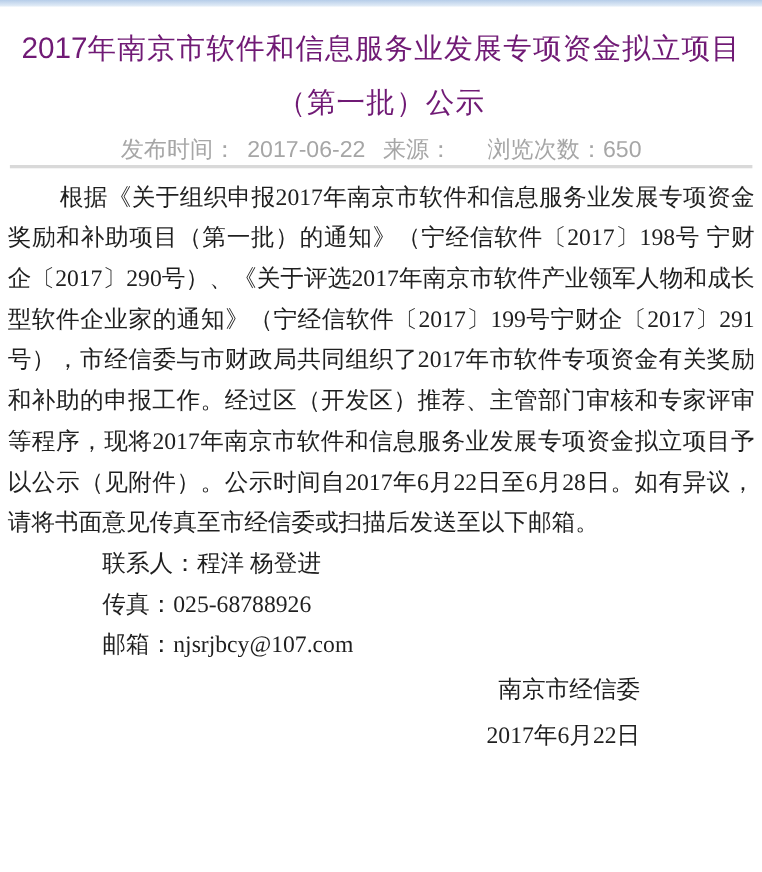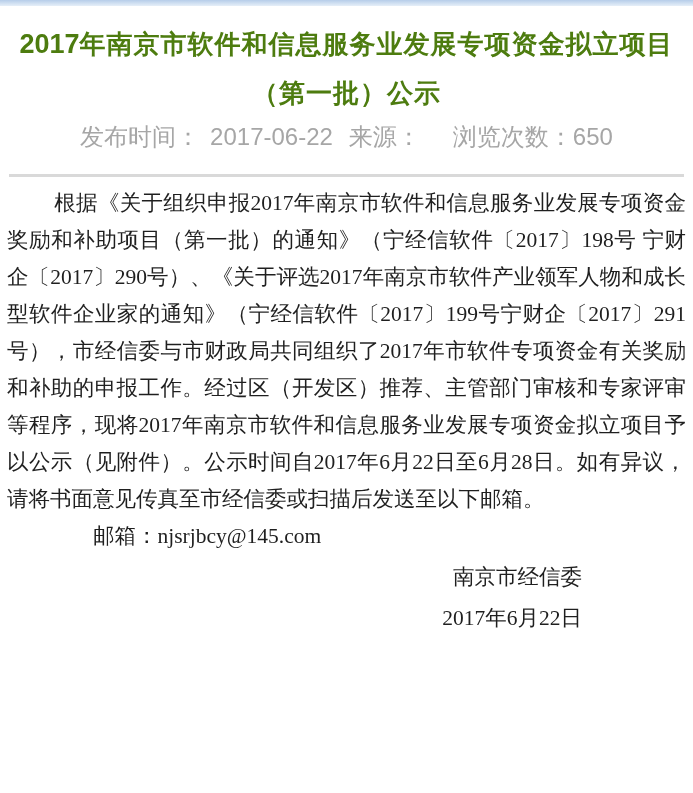--- a/index.html
+++ b/index.html
@@ -18,38 +18,38 @@
   }
   .top-strip {
     height: 6px;
     background: linear-gradient(#b6cde9, #e6eff8);
   }
   .title {
     margin: 14px 16px 0 16px;
     text-align: center;
     font-size: 26px;
     line-height: 49px;
-    font-weight: bold;
-    color: #4d7c0f;
+    font-weight: normal;
+    color: #701a75;
     font-family: "Liberation Serif", "DejaVu Serif", serif;
     letter-spacing: 1px;
   }
   .title .year {
     font-family: "Liberation Sans", "DejaVu Sans", sans-serif;
     font-size: 27px;
     letter-spacing: 0;
   }
   .meta {
     margin-top: 6px;
     text-align: center;
     color: #a6a6a6;
     font-family: "Liberation Sans", "DejaVu Sans", sans-serif;
-    font-size: 24px;
+    font-size: 21px;
     line-height: 26px;
-    padding-bottom: 24px;
+    padding-bottom: 0;
     white-space: nowrap;
   }
   .meta .m-date { margin-left: 10px; }
   .meta .m-src  { margin-left: 16px; }
   .meta .m-views-label { margin-left: 32px; }
   .divider {
     border: none;
     border-top: 3px solid #d9d9d9;
     margin: 0 9px;
     height: 0;
@@ -91,18 +91,20 @@
   </h1>
 
   <div class="meta">
     <span>发布时间：</span><span class="m-date">2017-06-22</span><span class="m-src">来源：</span><span class="m-views-label">浏览次数：</span><span>650</span>
   </div>
 
   <hr class="divider">
 
   <div class="body">
     <p class="para">根据《关于组织申报2017年南京市软件和信息服务业发展专项资金奖励和补助项目（第一批）的通知》（宁经信软件〔2017〕198号 宁财企〔2017〕290号）、《关于评选2017年南京市软件产业领军人物和成长型软件企业家的通知》（宁经信软件〔2017〕199号宁财企〔2017〕291号），市经信委与市财政局共同组织了2017年市软件专项资金有关奖励和补助的申报工作。经过区（开发区）推荐、主管部门审核和专家评审等程序，现将2017年南京市软件和信息服务业发展专项资金拟立项目予以公示（见附件）。公示时间自2017年6月22日至6月28日。如有异议，请将书面意见传真至市经信委或扫描后发送至以下邮箱。</p>
-    <p class="contact">邮箱：njsrjbcy@145.com</p>
+    <p class="contact">联系人：程洋 杨登进</p>
+    <p class="contact">传真：025-68788926</p>
+    <p class="contact">邮箱：njsrjbcy@107.com</p>
     <p class="sig">南京市经信委</p>
     <p class="sig">2017年6月22日</p>
   </div>
 
 </div>
 
 </body></html>

